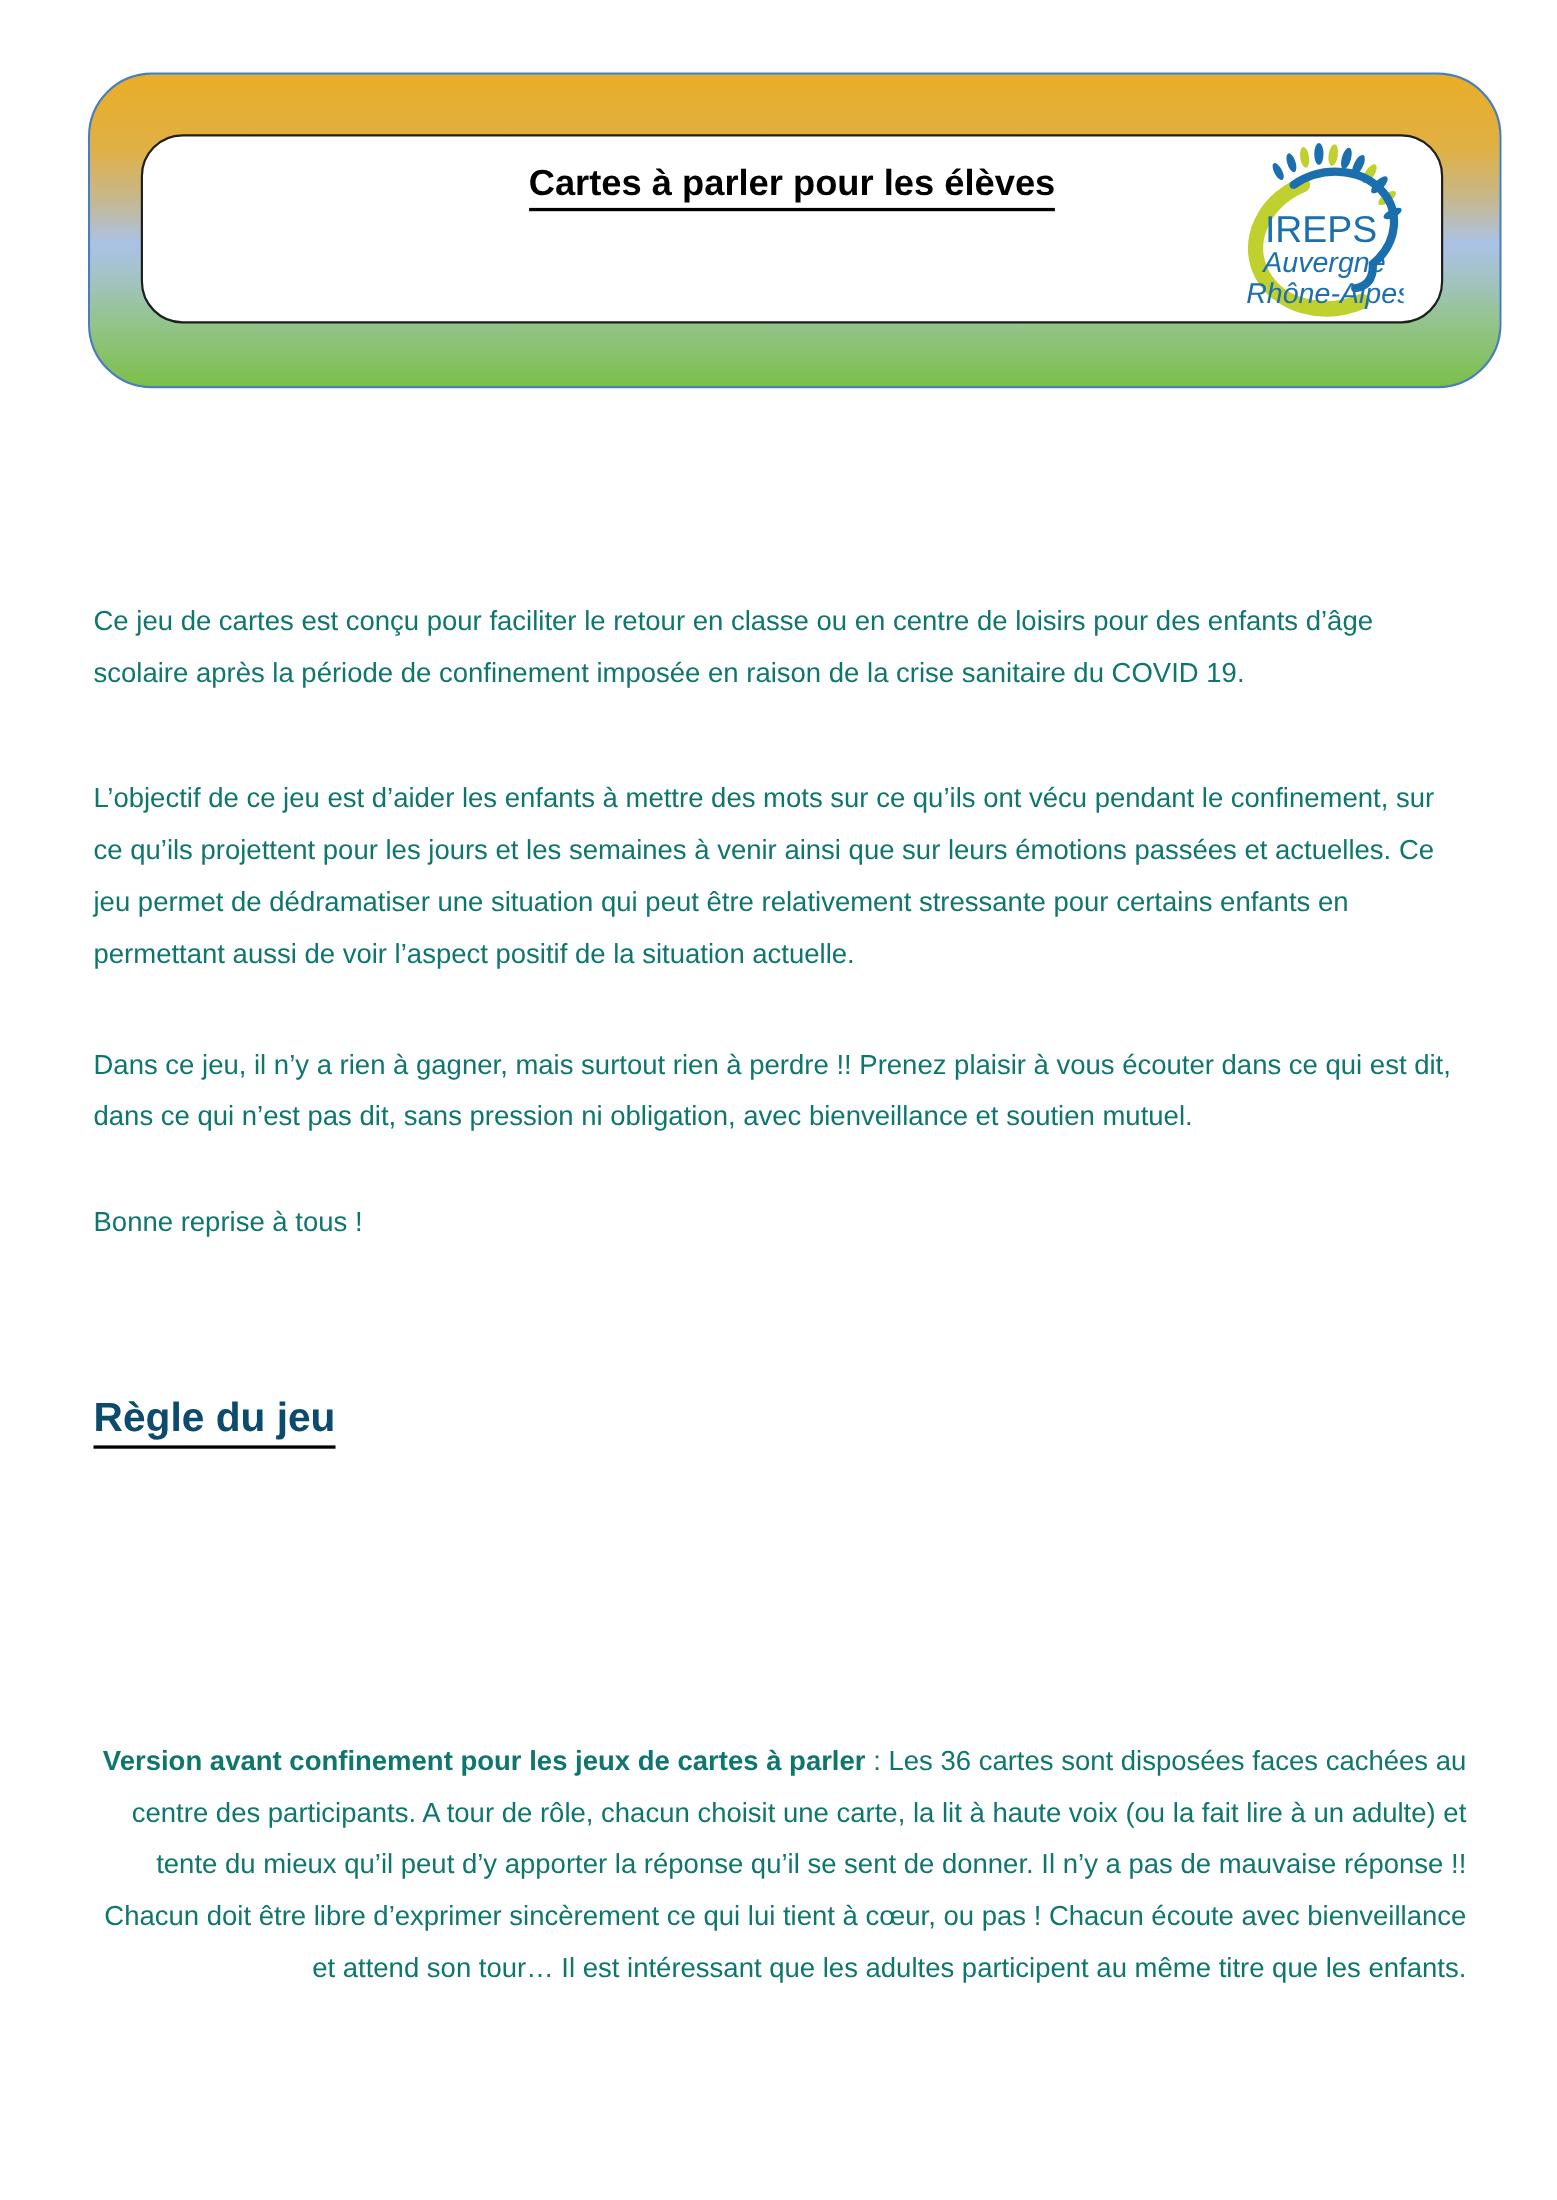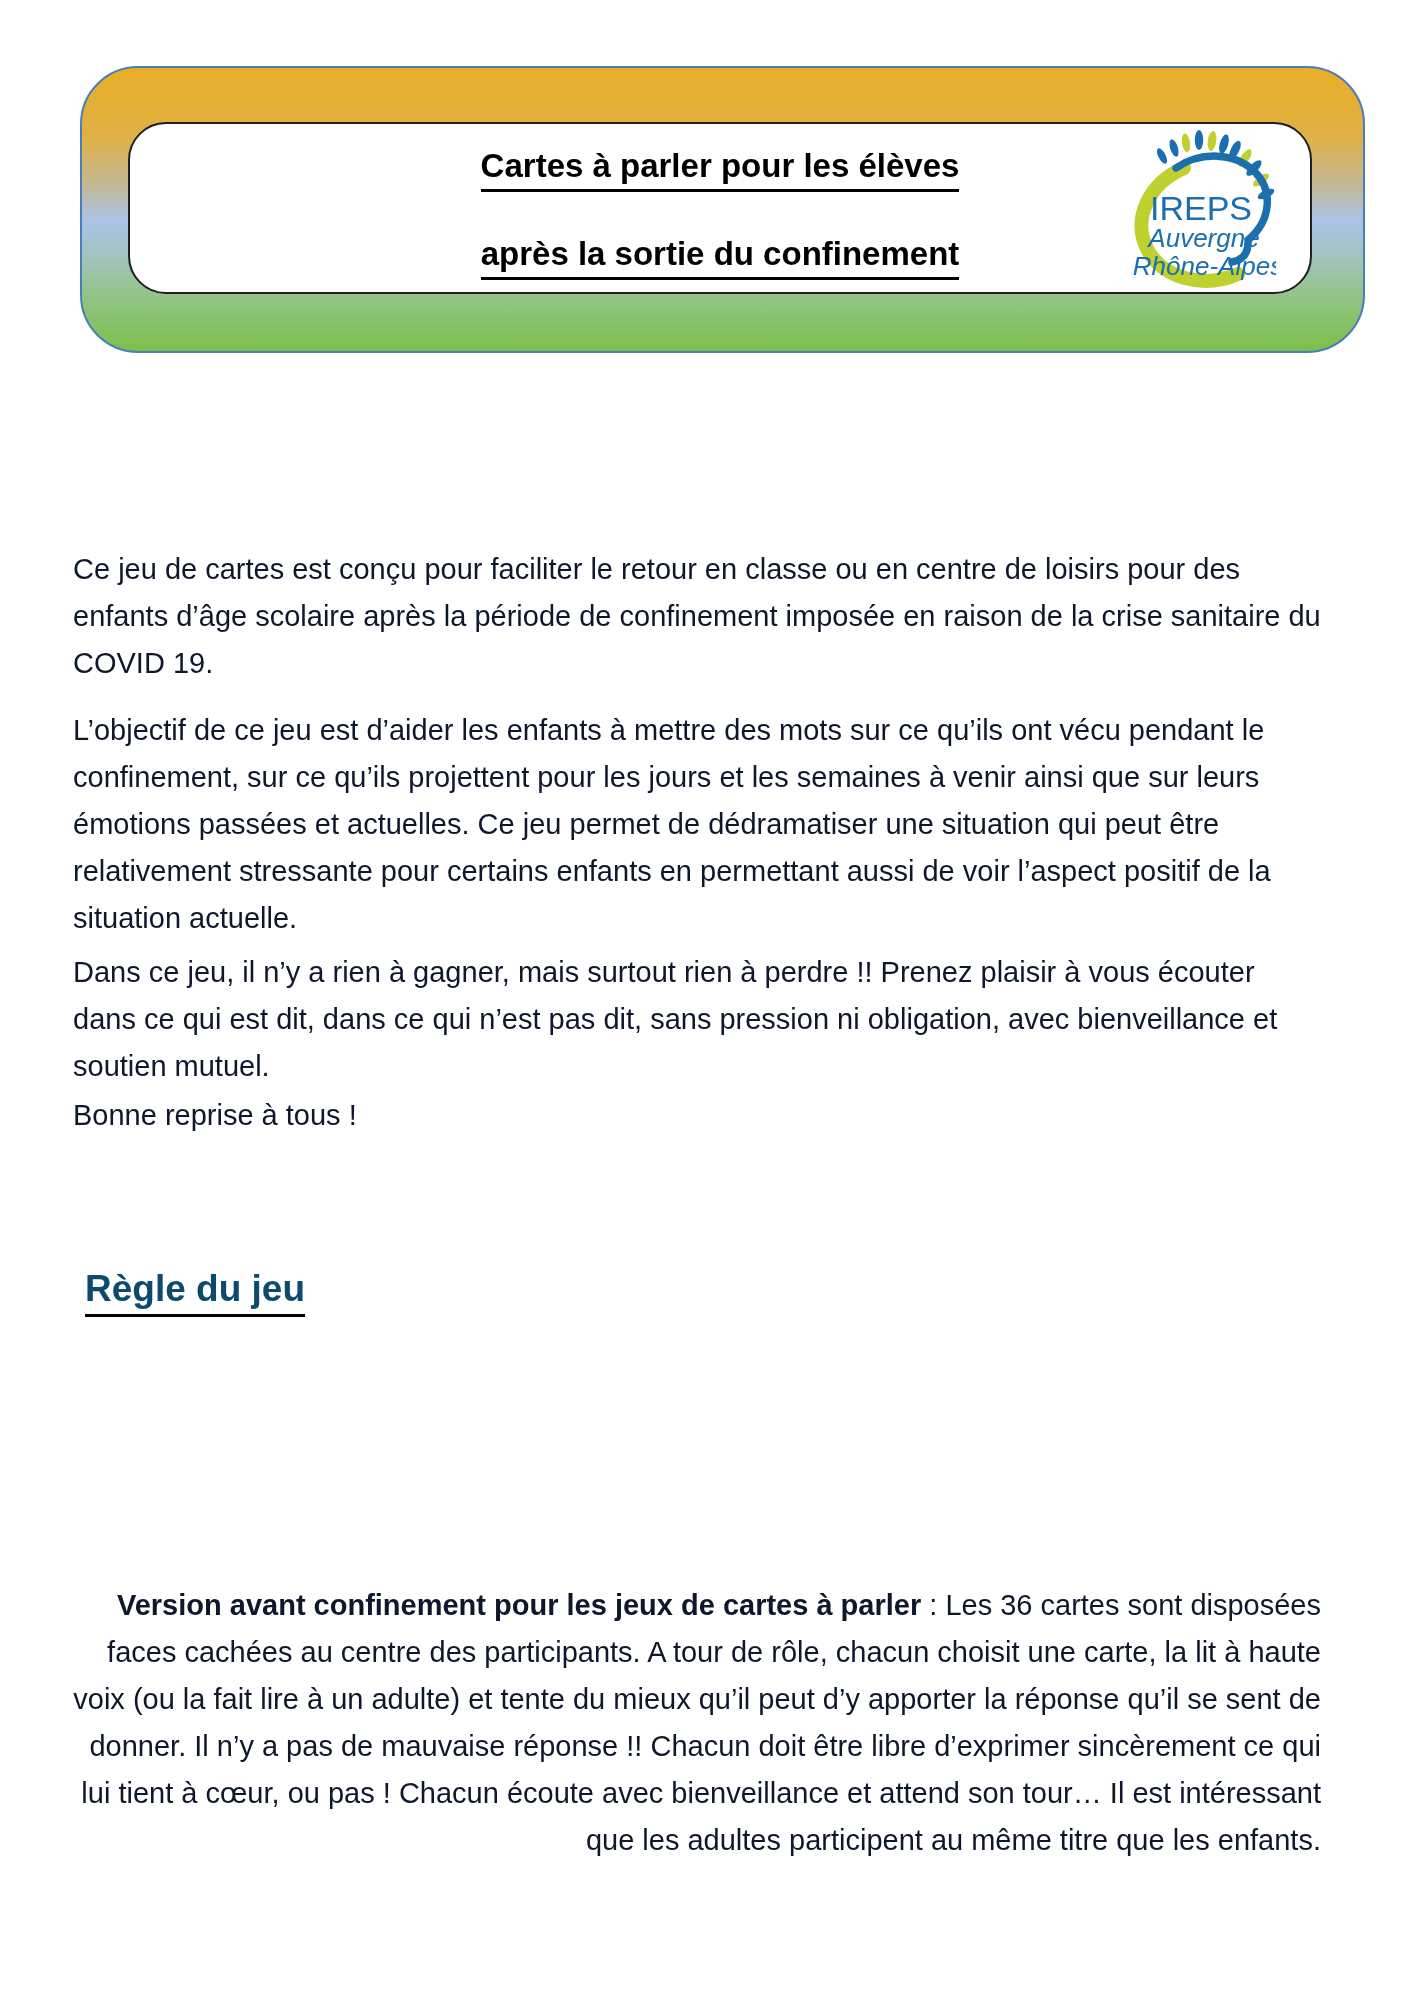--- a/index.html
+++ b/index.html
@@ -50,25 +50,25 @@
 
   
   .logo{
     position:absolute;right:34px;top:4px;
     width:172px;height:162px;
   }
 
   
   .bodytext{
     position:absolute;
-    left:73px;
+    left:85px;
     width:1248px;
-    font-size:29px;
+    font-size:25px;
     line-height:47px;
-    color:#0f172a;
+    color:#0f766e;
   }
   .p1{top:517px;}
   .p2{top:678px;}
   .p3{top:920px;}
   .p4{top:1063px;}
   .rules-heading{
     position:absolute;left:85px;top:1268px;
     font-size:37px;font-weight:bold;color:#0c4a6e;
     margin:0;
   }
@@ -82,21 +82,20 @@
   .bold-run{font-weight:bold;}
 </style>
 </head>
 <body>
 
 <div class="page">
 
   <div class="banner">
     <div class="banner-card">
       <span class="title-line"><span>Cartes à parler pour les élèves</span></span>
-      <span class="title-line"><span>après la sortie du confinement</span></span>
 
       <div class="logo">
         <svg viewBox="0 0 172 162" width="172" height="162">
 
           <g>
             <ellipse cx="58" cy="28" rx="3.6" ry="8.5" fill="#1b6fae" transform="rotate(-28 58 28)"></ellipse>
             <ellipse cx="70" cy="20" rx="3.8" ry="9" fill="#1b6fae" transform="rotate(-18 70 20)"></ellipse>
             <ellipse cx="82" cy="15" rx="4" ry="9.5" fill="#bfd02f" transform="rotate(-8 82 15)"></ellipse>
             <ellipse cx="95" cy="12" rx="4.2" ry="10" fill="#1b6fae" transform="rotate(0 95 12)"></ellipse>
             <ellipse cx="108" cy="13" rx="4.2" ry="10" fill="#bfd02f" transform="rotate(8 108 13)"></ellipse>

